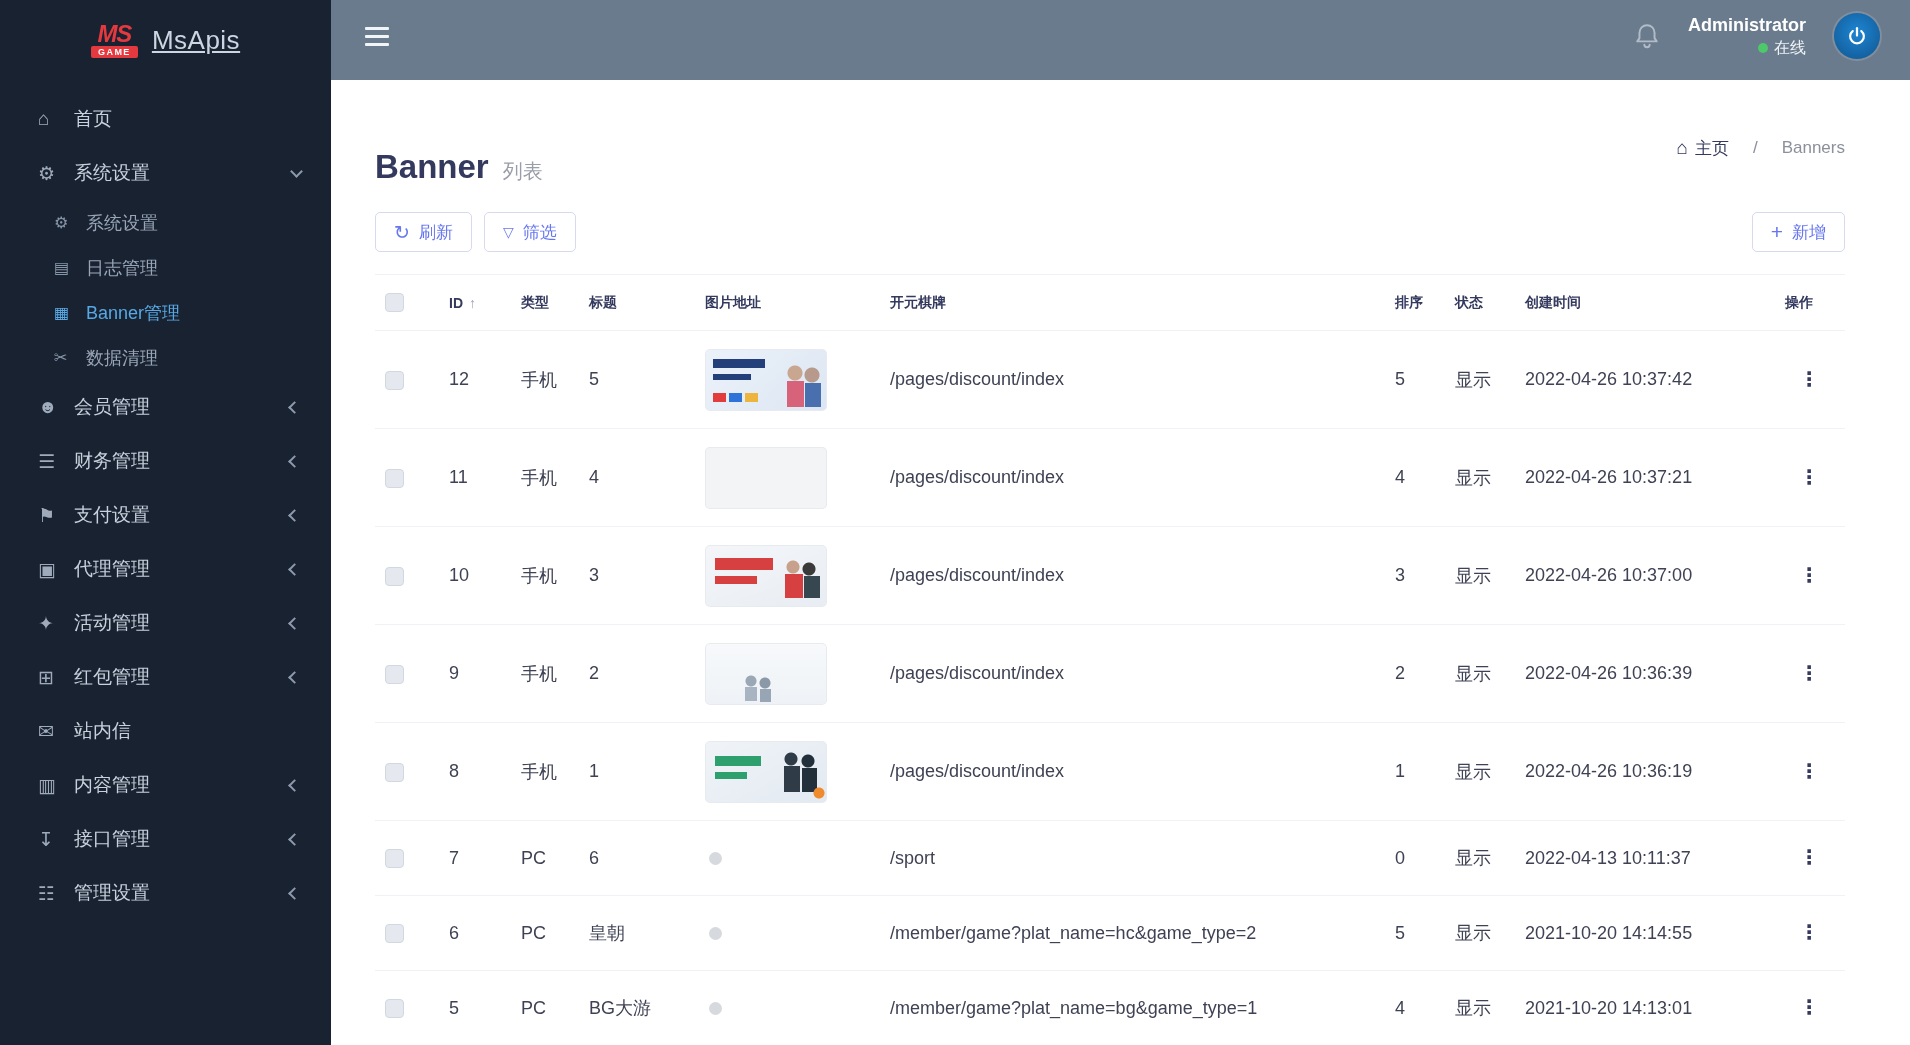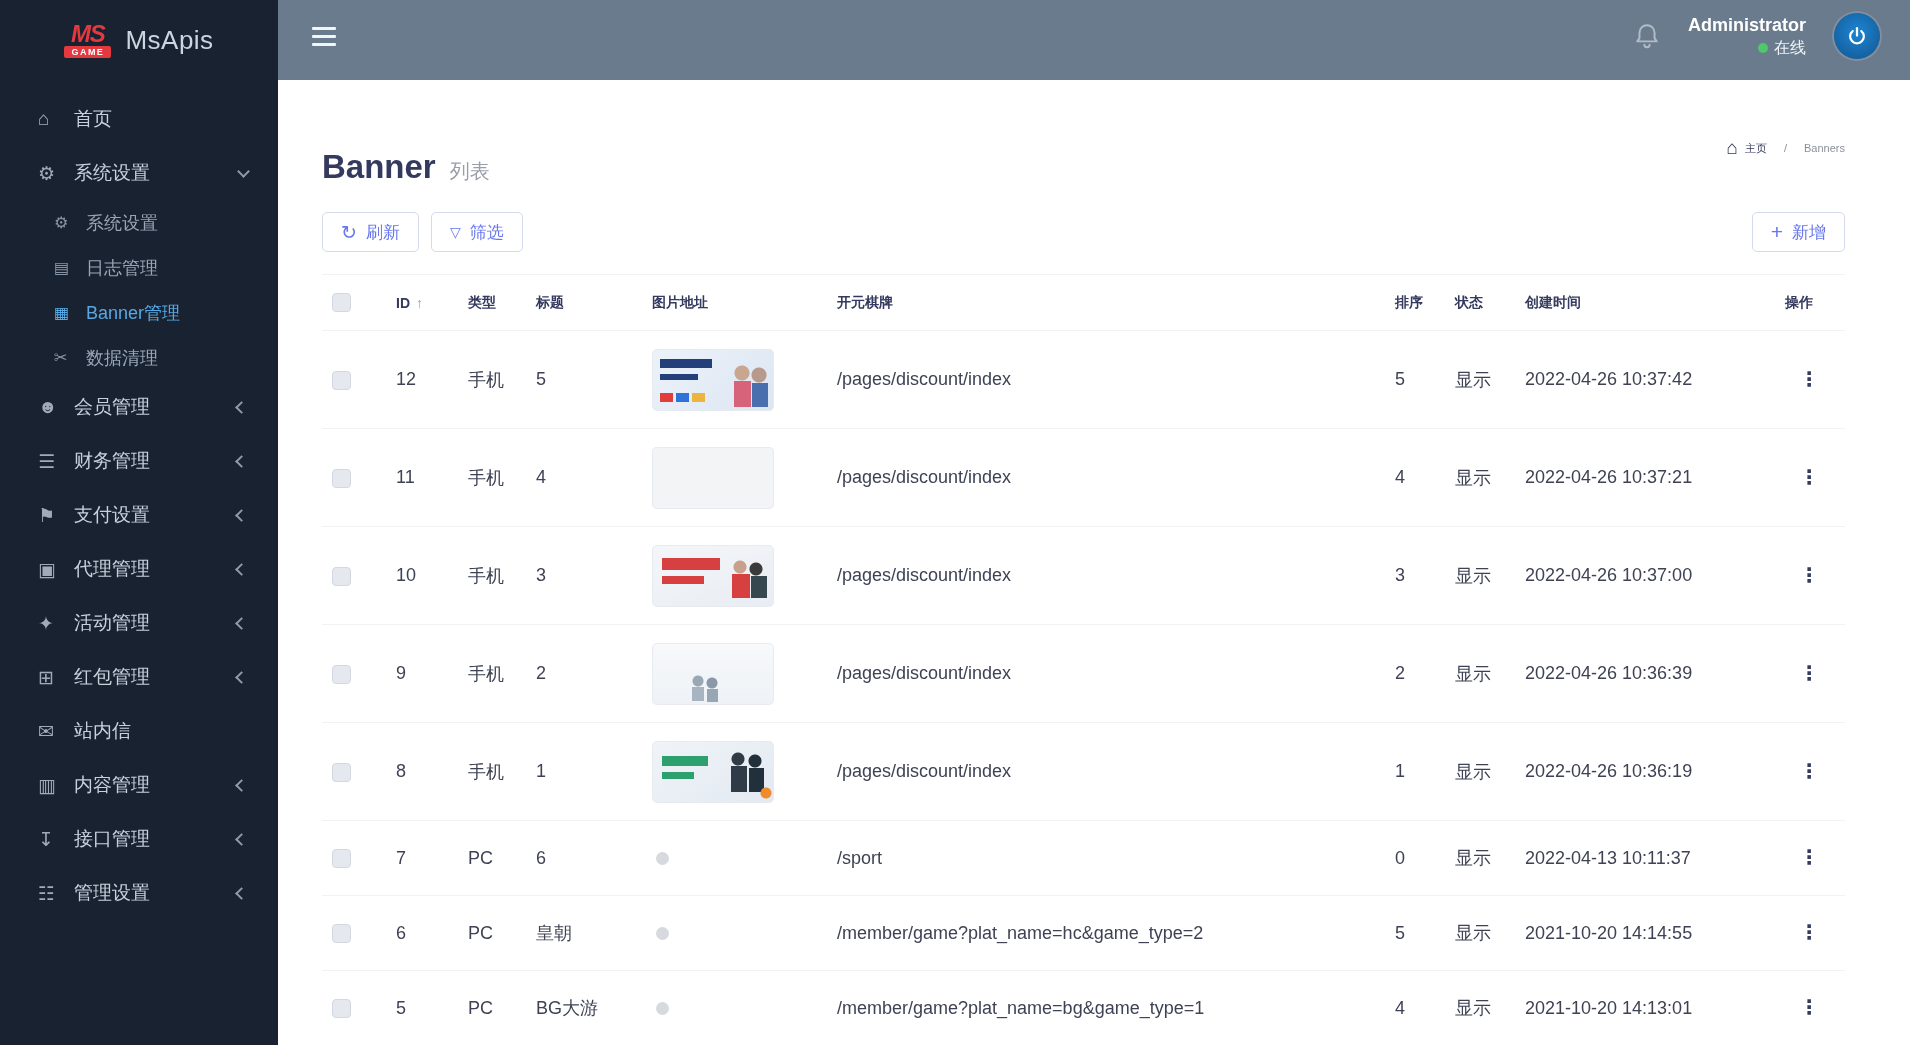--- a/index.html
+++ b/index.html
@@ -11,26 +11,26 @@
     --logo-red:#e4393f;
     --text-dark:#34395e;
     --border:#f0f2f6;
   }
   *{box-sizing:border-box;margin:0;padding:0;}
   html,body{width:1910px;height:1045px;overflow:hidden;}
   body{font-family:"Liberation Sans","DejaVu Sans",sans-serif;background:#fff;color:var(--text-dark);}
   .app{display:flex;width:1910px;height:1045px;}
 
   
-  .sidebar{width:278px;flex-shrink:0;background:var(--sidebar);height:100%;}
+  .sidebar{width:331px;flex-shrink:0;background:var(--sidebar);height:100%;}
   .brand{height:80px;display:flex;align-items:center;justify-content:center;gap:14px;cursor:pointer;}
   .logo{display:flex;flex-direction:column;align-items:center;}
   .logo-ms{font-style:italic;font-weight:bold;font-size:24px;line-height:1;color:var(--logo-red);letter-spacing:-1px;}
   .logo-game{background:var(--logo-red);color:#fff;font-size:9px;font-weight:bold;padding:1px 7px;border-radius:2px;margin-top:0;letter-spacing:1.5px;}
-  .brand-name{font-size:26px;color:#ccd6e2;font-weight:500;letter-spacing:.5px;}
+  .brand-name{font-size:26px;color:#ccd6e2;font-weight:500;letter-spacing:.5px;text-decoration:underline;}
   #sidebar-nav{padding-top:12px;}
   .side-item{display:flex;align-items:center;height:54px;padding:0 30px 0 38px;font-size:19px;color:#c7d1dd;cursor:pointer;}
   .side-item .s-icon{width:36px;font-size:19px;color:#9fabbb;flex-shrink:0;}
   .side-item.sub{height:45px;padding-left:54px;font-size:18px;color:#98a5b6;}
   .side-item.sub .s-icon{width:32px;font-size:16px;color:#8795a8;}
   .side-item.active, .side-item.active .s-icon{color:var(--sidebar-active);}
   .chev{margin-left:auto;width:9px;height:9px;border-right:2px solid #8d9aab;border-bottom:2px solid #8d9aab;flex-shrink:0;}
   .chev.down{transform:rotate(45deg);margin-top:-4px;}
   .chev.left{transform:rotate(135deg);margin-right:2px;}
 
@@ -45,21 +45,21 @@
   .user-name{font-size:18px;font-weight:bold;color:#fff;}
   .user-status{display:flex;align-items:center;justify-content:flex-end;gap:6px;font-size:16px;color:#eef2f5;margin-top:2px;}
   .status-dot{width:10px;height:10px;border-radius:50%;background:var(--online);display:inline-block;}
   .avatar{width:46px;height:46px;border-radius:50%;background:radial-gradient(circle at 50% 42%,#1e86d3 0%,#125c99 85%);display:flex;align-items:center;justify-content:center;cursor:pointer;box-shadow:0 0 0 2px rgba(255,255,255,.15);}
 
   
   .content{flex:1;background:#fff;padding:26px 65px 17px 44px;overflow:hidden;}
   .page-head{display:flex;justify-content:space-between;align-items:center;margin:4px 0 26px;}
   .page-title{font-size:33px;font-weight:600;color:var(--text-dark);display:flex;align-items:baseline;}
   .page-subtitle{font-size:20px;font-weight:400;color:#9a9ea9;margin-left:14px;margin-top:48px;}
-  .breadcrumb{display:flex;align-items:center;gap:17px;font-size:11px;color:#8b909c;justify-content:space-between;}
+  .breadcrumb{display:flex;align-items:center;gap:24px;font-size:17px;color:#8b909c;justify-content:space-between;}
   .bc-home{display:flex;align-items:center;gap:7px;color:var(--text-dark);cursor:pointer;}
   .bc-home-icon::before{content:"⌂";font-size:19px;font-weight:bold;color:var(--text-dark);}
   .toolbar-row{display:flex;gap:12px;align-items:center;}
   .btn{height:40px;padding:0 18px;background:#fff;border:1px solid #d5daef;border-radius:5px;color:var(--accent);font-size:17px;display:inline-flex;align-items:center;gap:9px;cursor:pointer;font-family:inherit;}
   .btn-refresh::before{content:"↻";font-size:19px;line-height:1;}
   .btn-filter::before{content:"▽";font-size:14px;line-height:1;}
   .btn-add{margin-left:auto;}
   .btn-add::before{content:"+";font-size:21px;line-height:0;}
 
   

